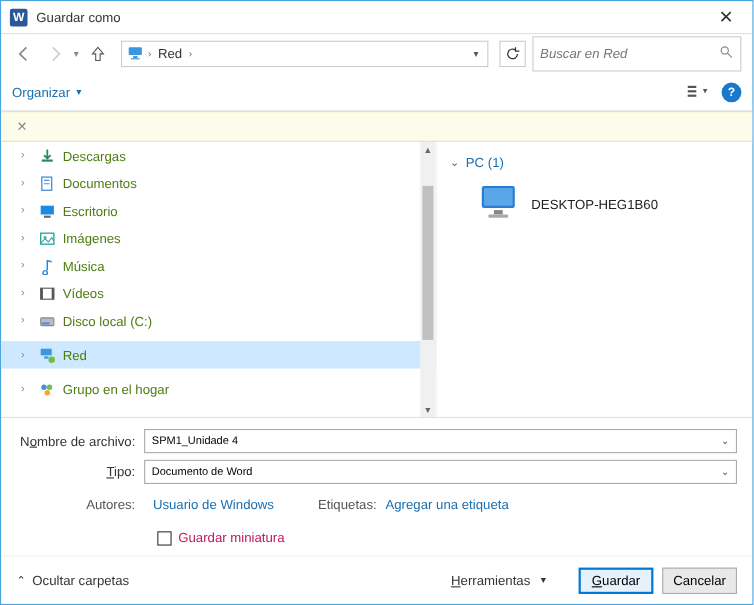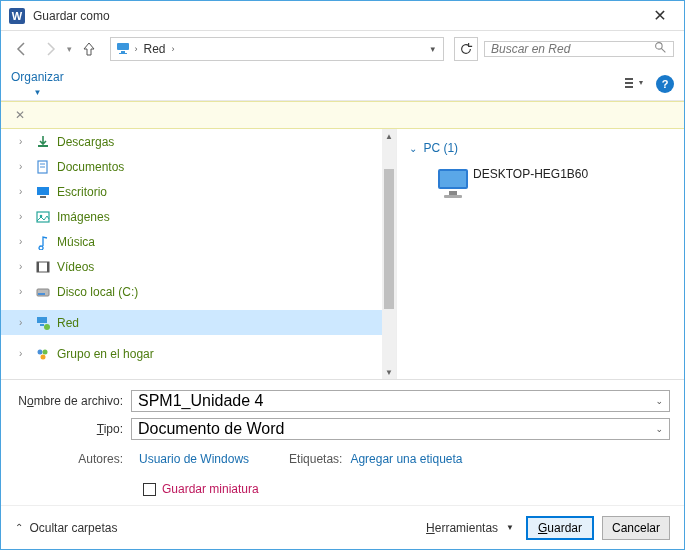--- a/index.html
+++ b/index.html
@@ -14,26 +14,26 @@
 .nav-btn { width: 22px; height: 22px; display: flex; align-items: center; justify-content: center; color: #888; }
 .nav-btn.enabled { color: #333; }
 .chevron-small { font-size: 9px; color: #888; }
 .path-box { display: flex; align-items: center; flex: 1; border: 1px solid #ccc; height: 24px; padding: 0 4px; gap: 4px; margin: 0 4px; }
 .path-box .net-icon svg { width: 16px; height: 16px; }
 .path-box .crumb { color: #333; padding: 0 2px; }
 .path-box .sep { font-size: 9px; color: #555; }
 .path-box .spacer { flex: 1; }
 .path-box .drop { font-size: 9px; color: #555; padding: 0 4px; }
 .refresh-btn { width: 24px; height: 24px; border: 1px solid #ccc; display: flex; align-items: center; justify-content: center; color: #333; }
-.search-box { width: 190px; height: 16px; border: 1px solid #ccc; display: flex; align-items: center; padding: 0 6px; color: #888; }
+.search-box { width: 190px; height: 32px; border: 1px solid #ccc; display: flex; align-items: center; padding: 0 6px; color: #888; }
 .search-box input { flex: 1; border: none; outline: none; font-style: italic; color: #888; font-size: 12px; }
 .search-box .mag { color: #888; }
 
 .toolbar { height: 34px; display: flex; align-items: center; padding: 0 10px; border-bottom: 1px solid #e8e8e8; }
-.toolbar .org { color: #1a6fb0; display: flex; align-items: center; gap: 4px; flex-direction: column; }
+.toolbar .org { color: #1a6fb0; display: flex; align-items: center; gap: 4px; }
 .toolbar .org .drop { font-size: 8px; }
 .toolbar .spacer { flex: 1; }
 .toolbar .view-btn { width: 30px; height: 22px; display: flex; align-items: center; justify-content: center; margin-right: 6px; }
 .toolbar .help { width: 18px; height: 18px; border-radius: 50%; background: #1979ca; color: #fff; display: flex; align-items: center; justify-content: center; font-size: 11px; font-weight: bold; }
 
 .warning-bar { background: #fdfcea; border-top: 1px solid #e8e5a0; border-bottom: 1px solid #e8e5a0; padding: 6px 10px; color: #333; display: flex; align-items: center; }
 .warning-bar .txt { flex: 1; white-space: nowrap; overflow: hidden; text-overflow: ellipsis; }
 .warning-bar .wclose { color: #888; padding: 0 4px; }
 
 .main { display: flex; height: 250px; }
@@ -48,47 +48,47 @@
 .tree-item.selected { background: #cde8ff; }
 .tree-item .expander { width: 10px; font-size: 10px; color: #888; }
 .tree-item .icon { width: 16px; height: 16px; display: flex; align-items: center; justify-content: center; }
 .tree-item .label { color: #4d7c0f; }
 .tree-item.level2 { padding-left: 18px; }
 .tree .gap { height: 6px; }
 
 .content { flex: 1; padding: 12px; border-left: 1px solid #eee; }
 .group-header { display: flex; align-items: center; gap: 6px; color: #1a6fb0; margin-bottom: 12px; }
 .group-header .chev { font-size: 10px; }
-.pc-item { display: flex; padding-left: 26px; }
+.pc-item { display: flex; align-items: center; gap: 10px; padding-left: 26px; }
 .pc-item .label { color: #222; }
 
 .form-area { padding: 10px 14px 0 14px; border-top: 1px solid #e0e0e0; }
 .form-row { display: flex; align-items: center; margin-bottom: 6px; }
 .form-row .lbl { width: 116px; text-align: right; padding-right: 8px; color: #333; }
 .form-row .lbl .ul { text-decoration: underline; }
 .form-row .field { flex: 1; height: 22px; border: 1px solid #aaa; background: #fff; display: flex; align-items: center; padding: 0 6px; }
-.form-row .field input { flex: 1; border: none; outline: none; font-size: 16px; }
+.form-row .field input { flex: 1; border: none; outline: none; font-size: 10px; }
 .form-row .field .drop { font-size: 9px; color: #555; padding-left: 4px; }
 
 .meta-row { display: flex; padding: 6px 0 0 0; }
 .meta-row .col { display: flex; gap: 8px; }
 .meta-row .col .mlbl { color: #555; width: 116px; text-align: right; padding-right: 8px; }
 .meta-row .col .mval { color: #1a6fb0; }
 .meta-row .col2 { margin-left: 40px; }
 .meta-row .col2 .mlbl2 { color: #555; }
 
 .thumb-row { padding: 16px 0 8px 128px; display: flex; align-items: center; gap: 6px; }
 .thumb-row .cb { width: 13px; height: 13px; border: 1px solid #333; }
 .thumb-row .clabel { color: #be185d; }
 
 .footer { position: absolute; bottom: 0; left: 0; right: 0; height: 44px; display: flex; align-items: center; padding: 0 14px; border-top: 1px solid #eee; }
 .footer .hide { display: flex; align-items: center; gap: 6px; color: #333; }
 .footer .hide .chev { font-size: 10px; }
 .footer .spacer { flex: 1; }
-.footer .tools { display: flex; align-items: center; gap: 8px; color: #333; margin-right: 4px; }
+.footer .tools { display: flex; align-items: center; gap: 8px; color: #333; margin-right: 20px; }
 .footer .tools .ul { text-decoration: underline; }
 .footer .tools .drop { font-size: 8px; }
 .footer .btn { width: 68px; height: 24px; border: 1px solid #aaa; background: #e9e9e9; display: flex; align-items: center; justify-content: center; margin-left: 8px; }
 .footer .btn.primary { border: 2px solid #0078d7; background: #e5f1fb; }
 .footer .btn .ul { text-decoration: underline; }
 </style>
 </head>
 <body>
 
 <div class="titlebar">

